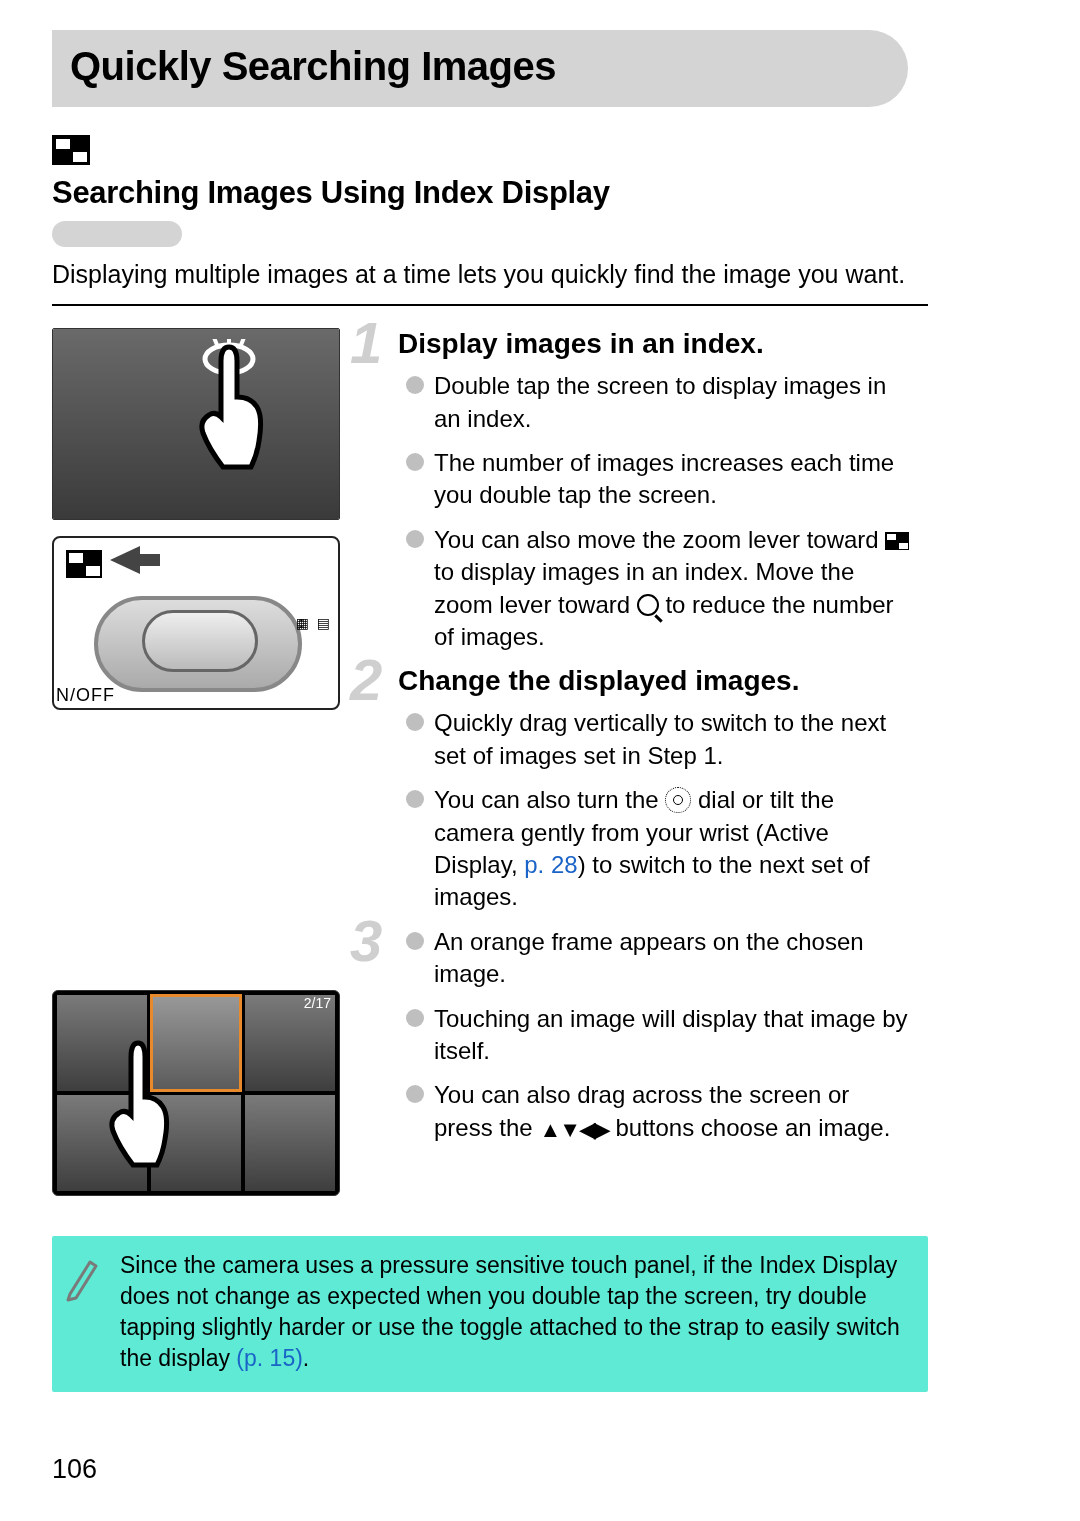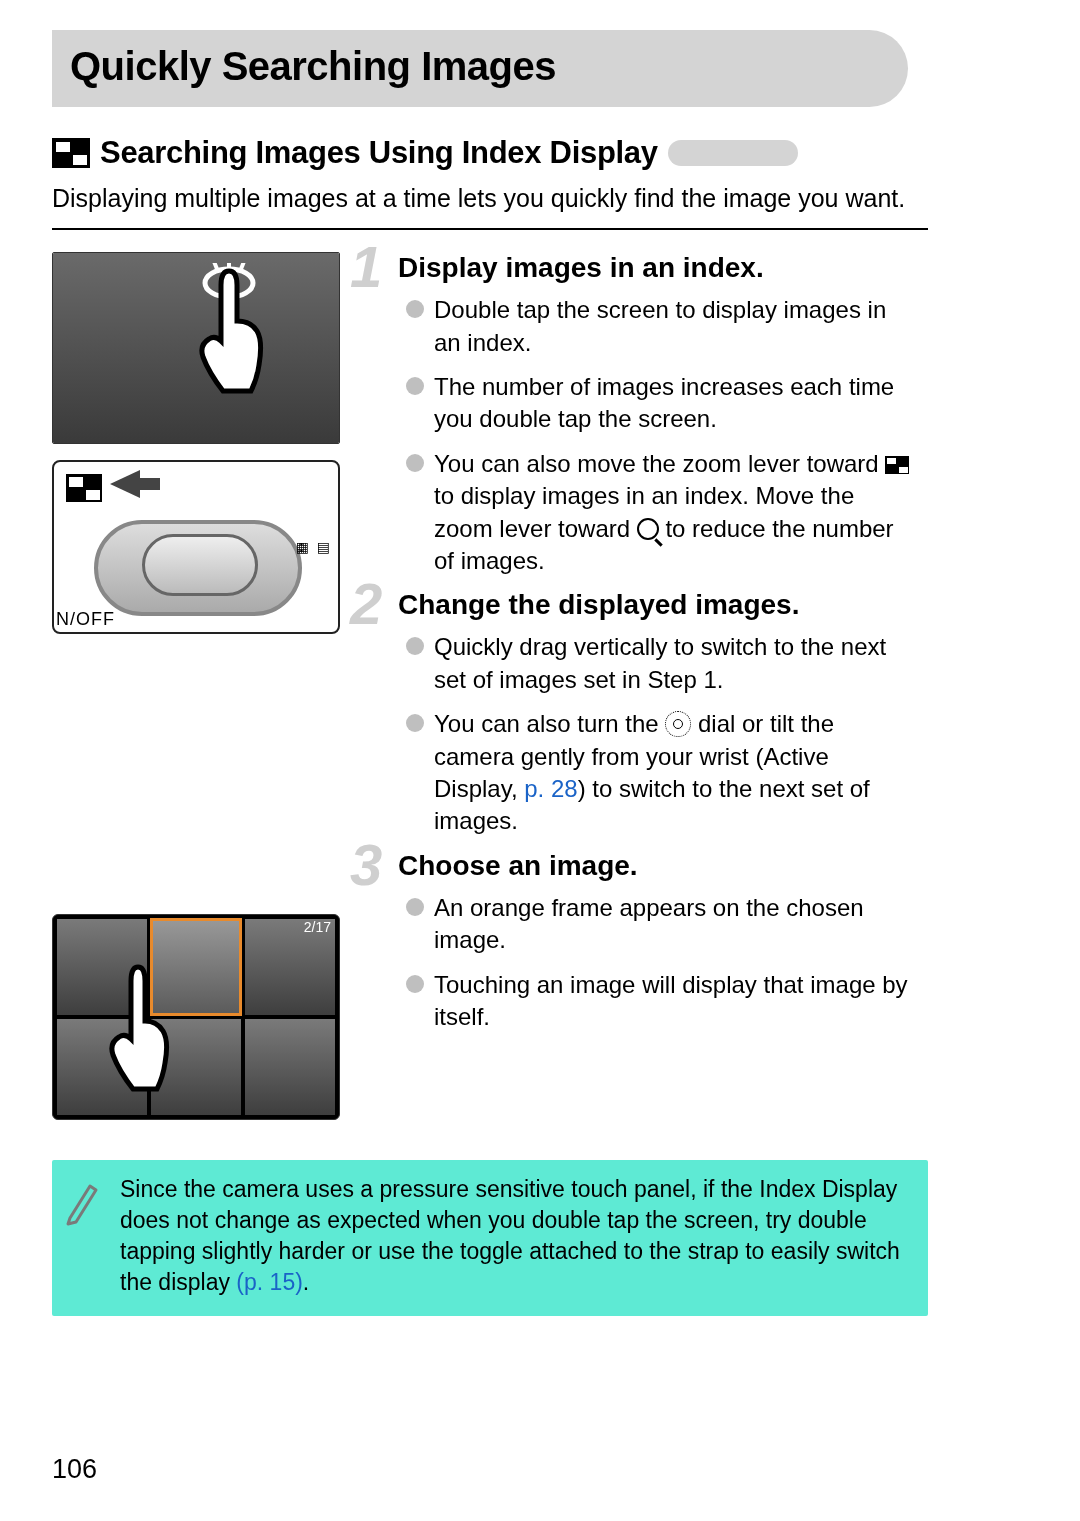--- a/index.html
+++ b/index.html
@@ -25,23 +25,23 @@
     margin-right: 20px;
   }
   .title-bar h1 {
     margin: 0;
     font-size: 40px;
     font-weight: 900;
     letter-spacing: -0.5px;
   }
   .subhead-row {
     display: flex;
-    align-items: center;
     gap: 10px;
     margin: 0 20px 10px 0;
+    flex-direction: column;
   }
   .grid-icon {
     width: 34px;
     height: 26px;
     background: #000;
     position: relative;
     flex-shrink: 0;
     border: 2px solid #000;
   }
   .grid-icon::before,
@@ -358,24 +358,28 @@
           <li>
             <span>You can also turn the </span>
             <span class="dial-icon"></span>
             <span> dial or tilt the camera gently from your wrist (Active Display, </span><span class="link">p. 28</span><span>) to switch to the next set of images.</span>
           </li>
         </ul>
       </div>
 
       <div class="step">
         <div class="num">3</div>
-        <h3>Choose an image.</h3>
         <ul>
           <li>An orange frame appears on the chosen image.</li>
           <li>Touching an image will display that image by itself.</li>
+          <li>
+            <span>You can also drag across the screen or press the </span>
+            <span class="arrows-icon">▲▼◀▶</span>
+            <span> buttons choose an image.</span>
+          </li>
         </ul>
       </div>
 
     </div>
   </div>
 
   <div class="note-box">
     <div class="pencil">
       <svg viewBox="0 0 36 48">
         <path d="M6 40 L26 8 L32 12 L12 44 L4 46 Z" fill="none" stroke="#7a7a7a" stroke-width="3" stroke-linejoin="round"></path>

